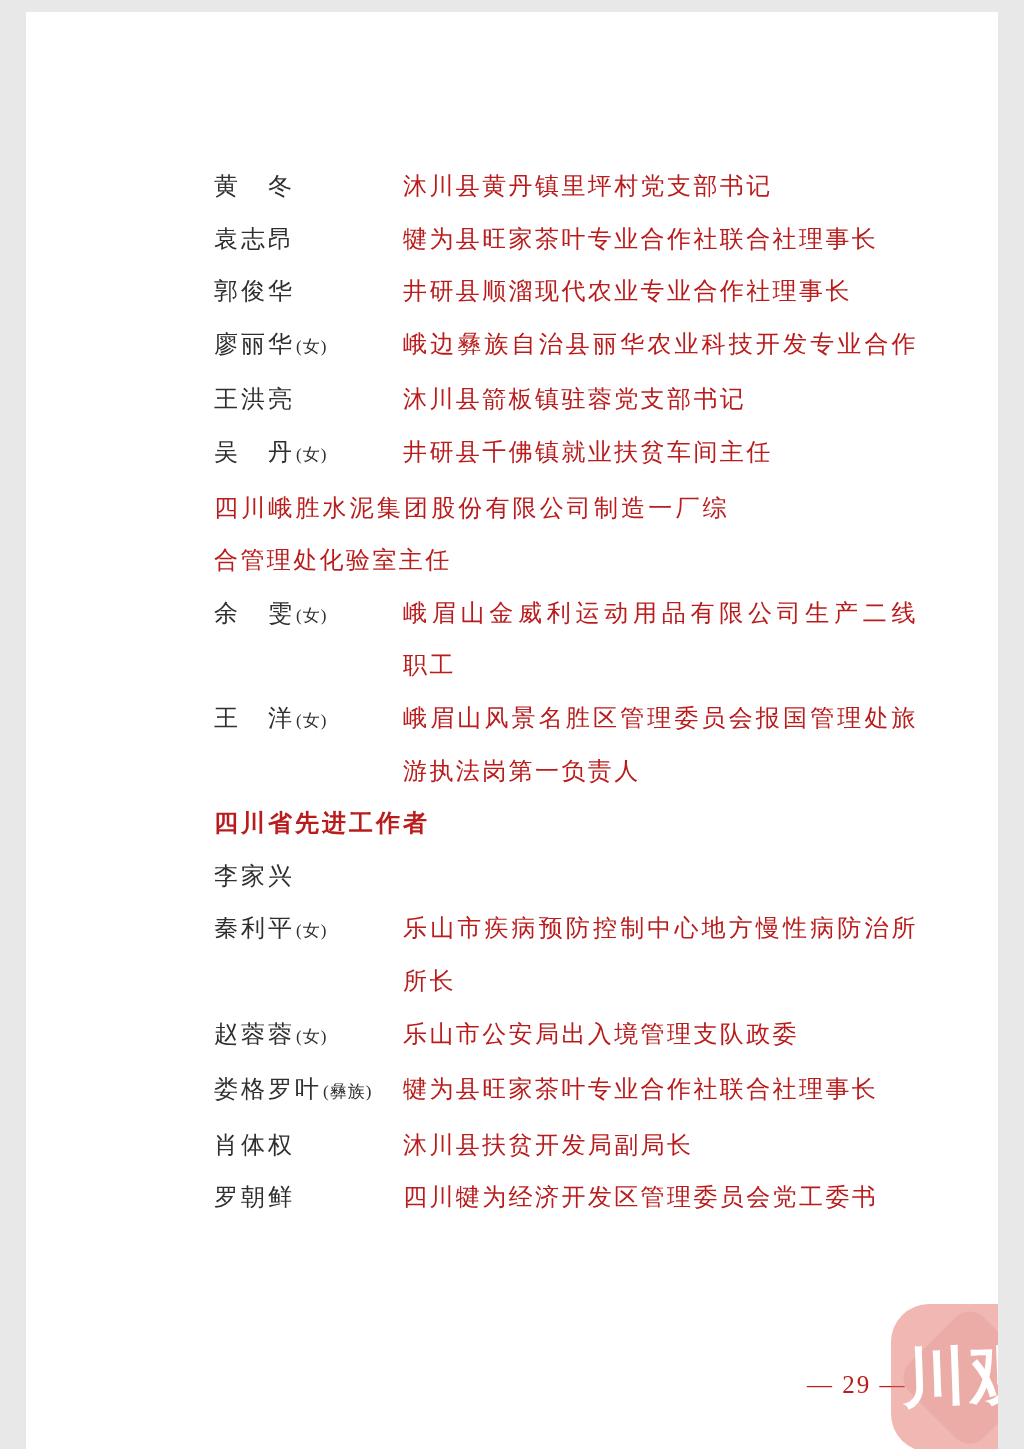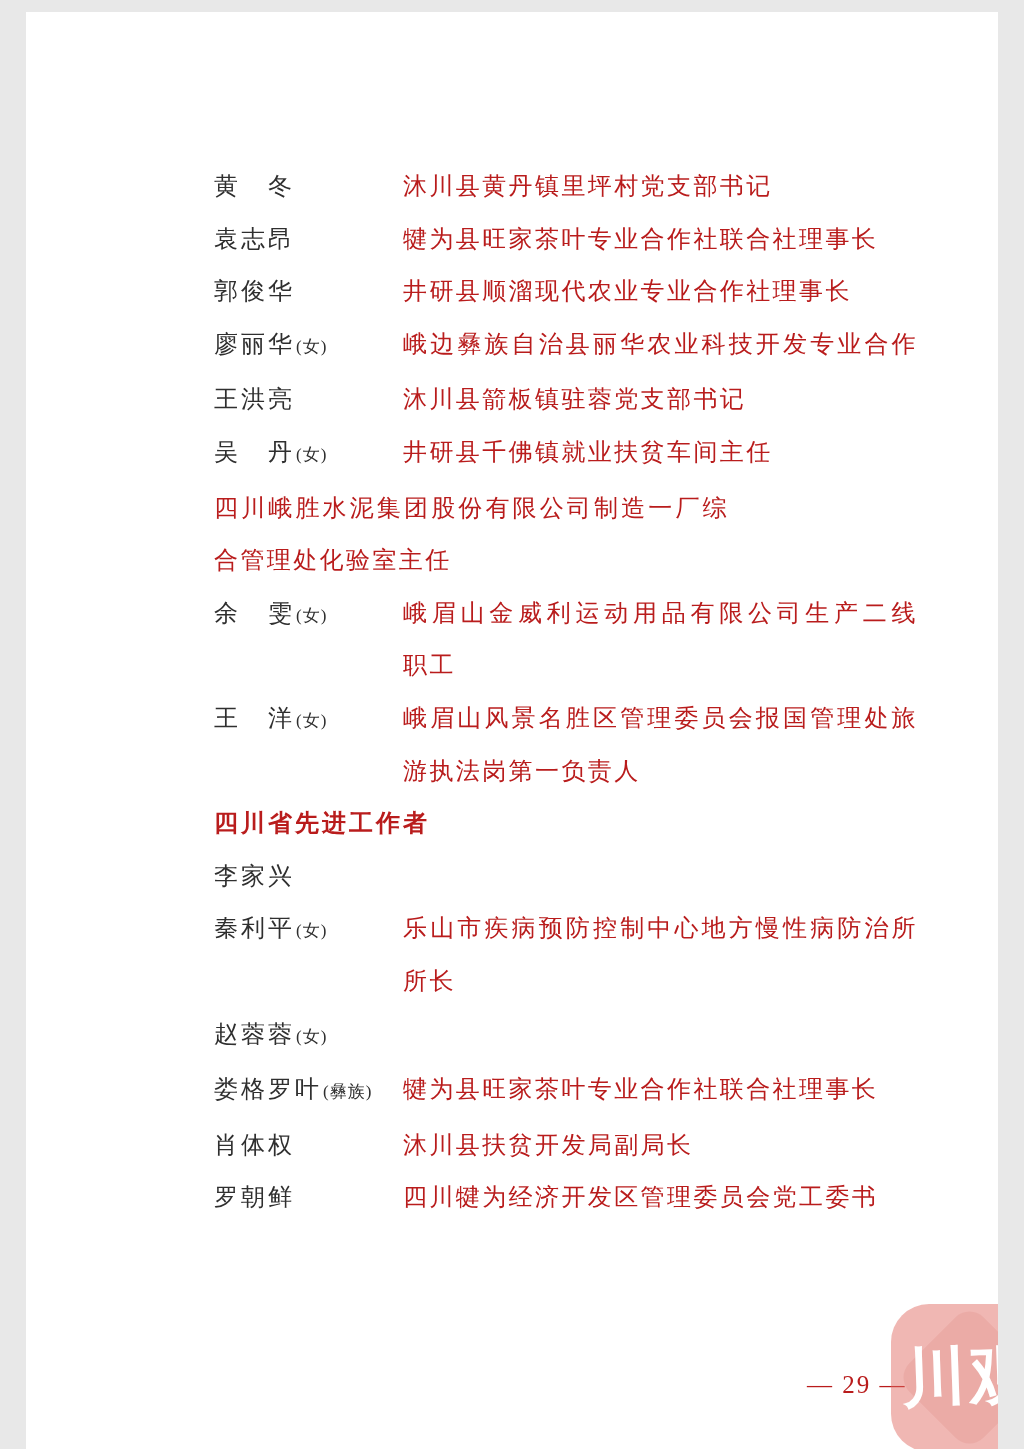--- a/index.html
+++ b/index.html
@@ -197,20 +197,23 @@
     </div>
     <div class="desc-col">
           <div class="line full">乐山市疾病预防控制中心地方慢性病防治所</div>
           <div class="line">所长</div>
         </div>
   </div>
       <div class="row">
     <div class="name-col">
       <span>赵蓉蓉</span><span class="name-suffix">(女)</span>
     </div>
+    <div class="desc-col">
+          <div class="line">乐山市公安局出入境管理支队政委</div>
+        </div>
   </div>
       <div class="row">
     <div class="name-col">
       <span>娄格罗叶</span><span class="name-suffix">(彝族)</span>
     </div>
     <div class="desc-col">
           <div class="line">犍为县旺家茶叶专业合作社联合社理事长</div>
         </div>
   </div>
       <div class="row">

